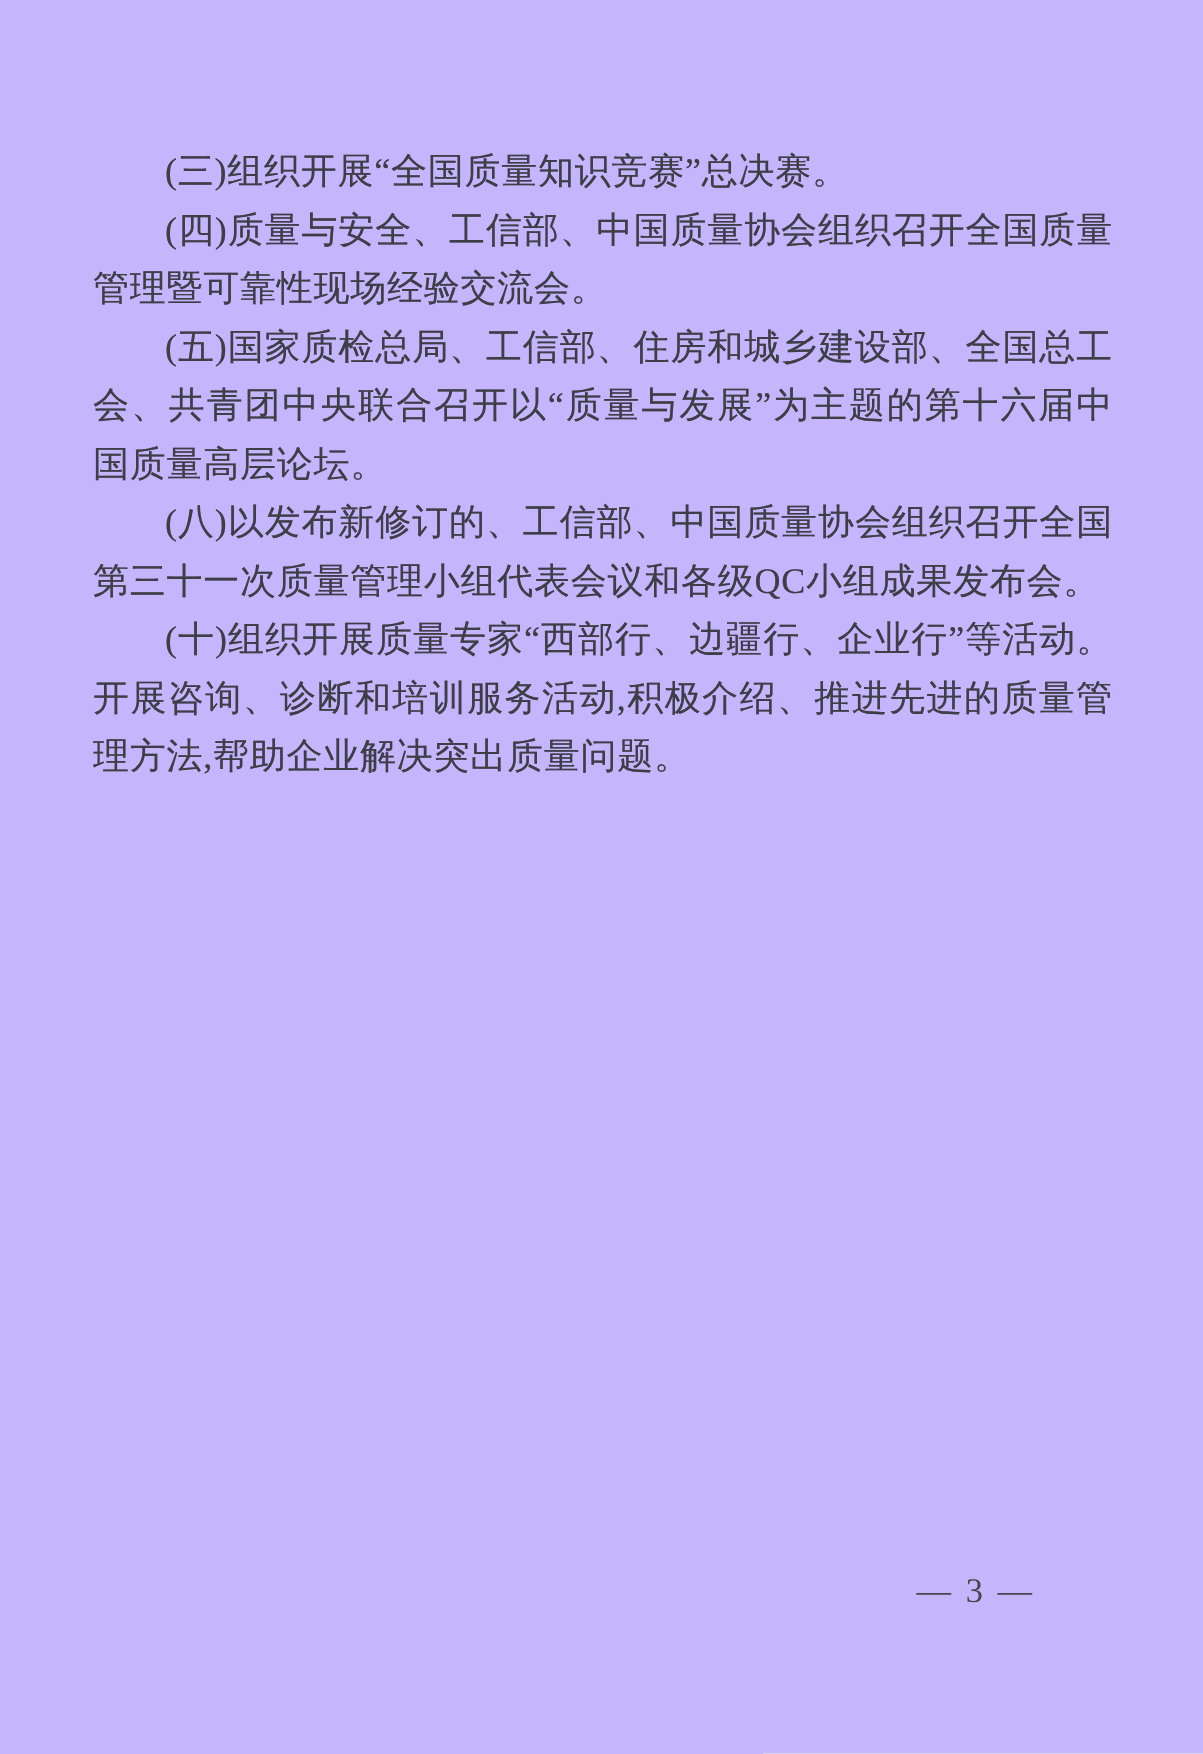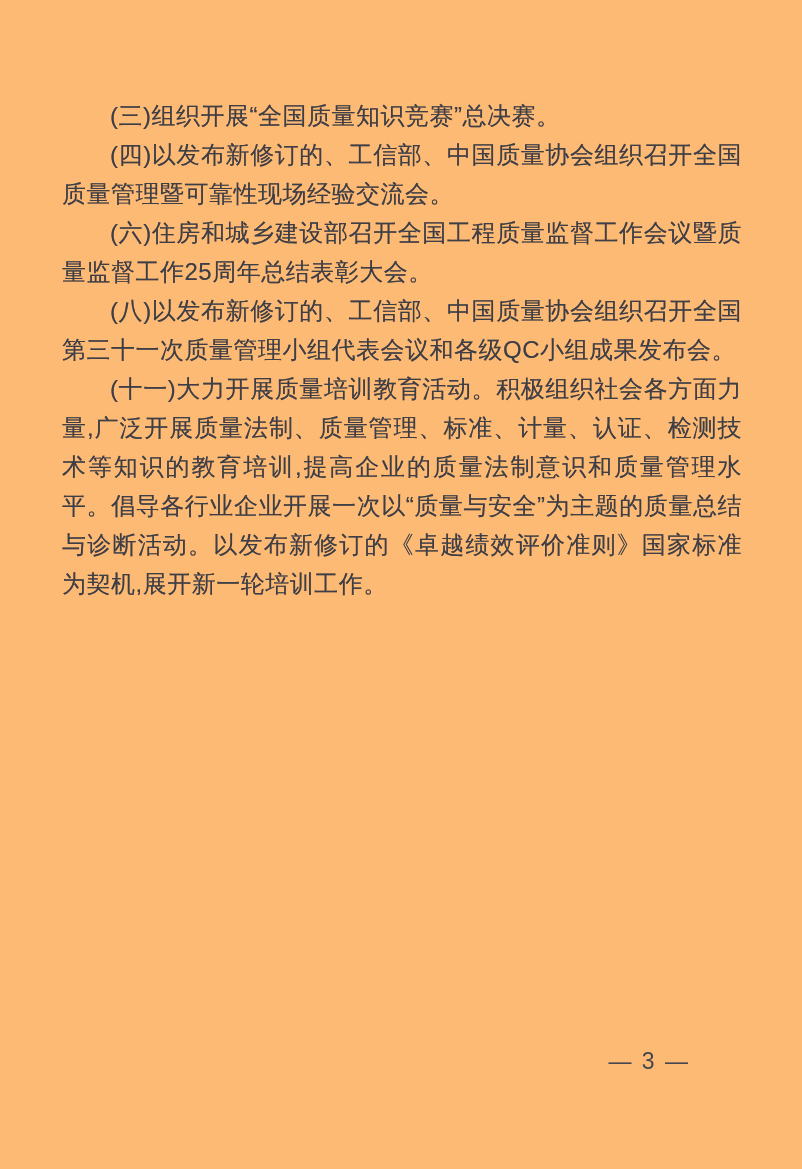--- a/index.html
+++ b/index.html
@@ -5,23 +5,23 @@
   html, body {
     margin: 0;
     padding: 0;
     background: #e8e8e8;
   }
   .page {
     position: relative;
     width: 802px;
     height: 1169px;
     margin: 0 auto;
-    background: #fdba74;
+    background: #c4b5fd;
     overflow: hidden;
-    font-family: Liberation Sans, sans-serif;
+    font-family: Liberation Serif, serif;
     color: #3e3e46;
   }
   .content {
     position: absolute;
     top: 96px;
     left: 62px;
     right: 60px;
   }
   .para {
     margin: 0;
@@ -44,19 +44,19 @@
     letter-spacing: 2px;
     color: #46464e;
   }
 </style>
 </head>
 <body>
 
 <div class="page">
   <div class="content">
     <p class="para">(三)组织开展“全国质量知识竞赛”总决赛。</p>
-    <p class="para">(四)以发布新修订的、工信部、中国质量协会组织召开全国质量管理暨可靠性现场经验交流会。</p>
-    <p class="para">(六)住房和城乡建设部召开全国工程质量监督工作会议暨质量监督工作25周年总结表彰大会。</p>
+    <p class="para">(四)质量与安全、工信部、中国质量协会组织召开全国质量管理暨可靠性现场经验交流会。</p>
+    <p class="para">(五)国家质检总局、工信部、住房和城乡建设部、全国总工会、共青团中央联合召开以“质量与发展”为主题的第十六届中国质量高层论坛。</p>
     <p class="para">(八)以发布新修订的、工信部、中国质量协会组织召开全国第三十一次质量管理小组代表会议和各级QC小组成果发布会。</p>
-    <p class="para">(十一)大力开展质量培训教育活动。积极组织社会各方面力量,广泛开展质量法制、质量管理、标准、计量、认证、检测技术等知识的教育培训,提高企业的质量法制意识和质量管理水平。倡导各行业企业开展一次以“质量与安全”为主题的质量总结与诊断活动。以发布新修订的《卓越绩效评价准则》国家标准为契机,展开新一轮培训工作。</p>
+    <p class="para">(十)组织开展质量专家“西部行、边疆行、企业行”等活动。开展咨询、诊断和培训服务活动,积极介绍、推进先进的质量管理方法,帮助企业解决突出质量问题。</p>
   </div>
   <div class="page-number">— 3 —</div>
 </div>
 
 </body></html>

